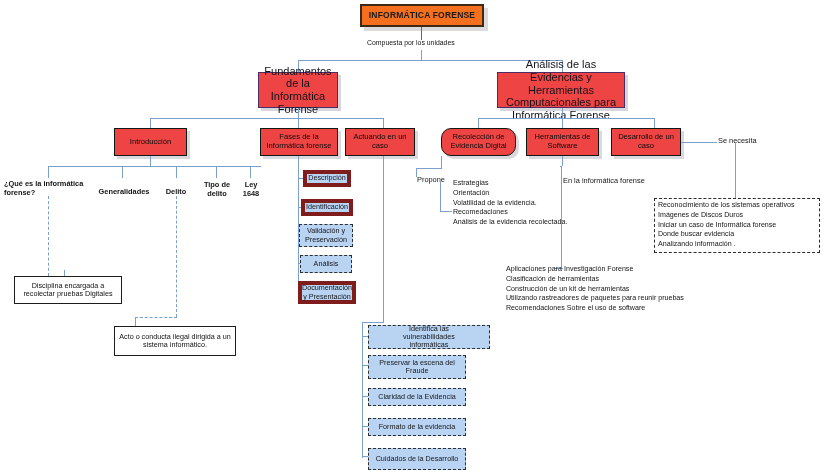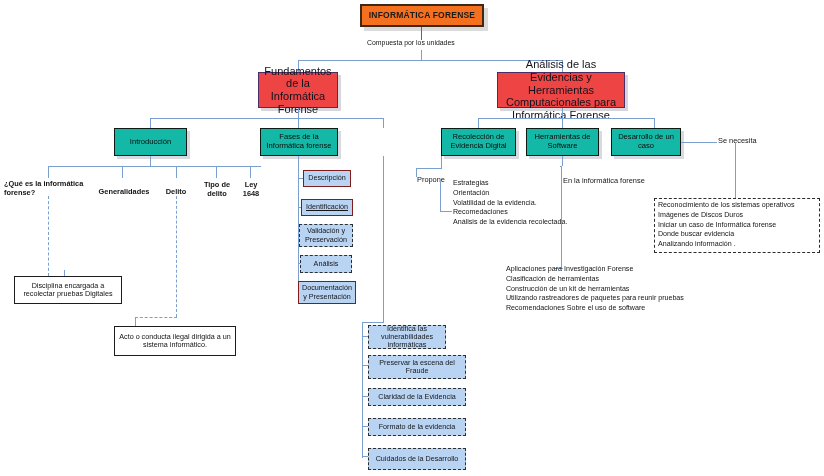--- a/index.html
+++ b/index.html
@@ -17,29 +17,29 @@
     font-size:8.5px;font-weight:bold;letter-spacing:.2px;
     box-shadow:4px 4px 0 rgba(0,0,0,0.14);
   }
   
   .n-purple{
     background:#ef4444;border:1px solid #4b2e66;color:#14121a;font-size:11px;
     box-shadow:3px 3px 0 rgba(120,120,140,0.30);
   }
   
   .n-green{
-    background:#14b8a6;border:1px solid #101a14;color:#0c0c0c;font-size:7.6px;
+    background:#ef4444;border:1px solid #101a14;color:#0c0c0c;font-size:7.6px;
     box-shadow:3px 3px 0 rgba(120,120,140,0.28);
   }
   
   .n-blue{
     background:#b9d3f2;border:1px solid #7ea6d8;color:#14161a;font-size:7.2px;
   }
   .n-blue.dashed{border:1px dashed #2e2e2e;}
-  .n-blue.plain{border:1px solid #7f1d1d;}
+  .n-blue.plain{border:4px solid #7f1d1d;}
   
   .n-white{
     background:#ffffff;border:1px solid #1c1c1c;color:#111111;font-size:7.2px;
   }
   
   .lbl{position:absolute;font-size:7.4px;color:#141414;line-height:1.25;}
   .lbl.bold{font-weight:bold;}
   .lbl.small{font-size:6.9px;}
   .listbox{position:absolute;font-size:7.1px;color:#141414;line-height:1.38;white-space:pre-line;}
   .listbox.boxed{border:1px dashed #2b2b2b;padding:2px 3px;background:#fff;}
@@ -69,28 +69,29 @@
   <div class="node n-purple" style="left:497px;top:72px;width:128px;height:36px;padding:1px 3px;">Análisis de las Evidencias y Herramientas Computacionales para Informática Forense</div>
 
   <div class="ln v" style="left:298px;top:108px;height:10px;"></div>
   <div class="ln h" style="left:150px;top:118px;width:233px;"></div>
   <div class="ln v" style="left:150px;top:118px;height:10px;"></div>
   <div class="ln v" style="left:298px;top:118px;height:10px;"></div>
   <div class="ln v" style="left:383px;top:118px;height:10px;"></div>
 
   <div class="node n-green" style="left:114px;top:128px;width:73px;height:28px;">Introducción</div>
   <div class="node n-green" style="left:260px;top:128px;width:78px;height:28px;padding:1px 2px;">Fases de la Informática forense</div>
+  <div class="node n-green" style="left:345px;top:128px;width:70px;height:28px;padding:1px 2px;">Actuando en un caso</div>
 
   <div class="ln v" style="left:562px;top:108px;height:10px;"></div>
   <div class="ln h" style="left:478px;top:118px;width:176px;"></div>
   <div class="ln v" style="left:478px;top:118px;height:10px;"></div>
   <div class="ln v" style="left:562px;top:118px;height:10px;"></div>
   <div class="ln v" style="left:654px;top:118px;height:10px;"></div>
 
-  <div class="node n-green" style="left:441px;top:128px;width:75px;height:28px;padding:1px 2px;">Recolección de Evidencia Digital</div>
+  <div class="node n-green" style="left:441px;top:128px;width:75px;height:28px;padding:1px 2px;border-radius:10px;">Recolección de Evidencia Digital</div>
   <div class="node n-green" style="left:526px;top:128px;width:73px;height:28px;padding:1px 2px;">Herramientas de Software</div>
   <div class="node n-green" style="left:611px;top:128px;width:70px;height:28px;padding:1px 2px;">Desarrollo de un caso</div>
 
   <div class="ln v" style="left:150px;top:156px;height:10px;"></div>
   <div class="ln h" style="left:48px;top:166px;width:213px;"></div>
   <div class="ln v" style="left:48px;top:166px;height:12px;"></div>
   <div class="ln v" style="left:122px;top:166px;height:12px;"></div>
   <div class="ln v" style="left:176px;top:166px;height:12px;"></div>
   <div class="ln v" style="left:216px;top:166px;height:12px;"></div>
   <div class="ln v" style="left:250px;top:166px;height:12px;"></div>
@@ -116,36 +117,36 @@
   <div class="ln v" style="left:298px;top:156px;height:22px;"></div>
   <div class="ln v" style="left:298px;top:178px;height:121px;"></div>
 
   <div class="ln h" style="left:298px;top:178px;width:8px;"></div>
   <div class="ln h" style="left:298px;top:207px;width:8px;"></div>
   <div class="ln h" style="left:298px;top:235px;width:8px;"></div>
   <div class="ln h" style="left:298px;top:263px;width:8px;"></div>
   <div class="ln h" style="left:298px;top:291px;width:8px;"></div>
 
   <div class="node n-blue plain" style="left:303px;top:170px;width:48px;height:17px;">Descripción</div>
-  <div class="node n-blue plain" style="left:301px;top:199px;width:52px;height:17px;text-decoration:underline;">Identificación</div>
+  <div class="node n-blue plain" style="left:301px;top:199px;width:52px;height:17px;">Identificación</div>
   <div class="node n-blue dashed" style="left:299px;top:224px;width:54px;height:23px;padding:0 2px;">Validación y Preservación</div>
   <div class="node n-blue dashed" style="left:300px;top:255px;width:52px;height:18px;">Análisis</div>
   <div class="node n-blue plain" style="left:298px;top:281px;width:58px;height:23px;padding:0 2px;">Documentación y Presentación</div>
 
   <div class="ln v" style="left:383px;top:156px;height:166px;"></div>
   <div class="ln v" style="left:362px;top:322px;height:136px;"></div>
   <div class="ln h" style="left:362px;top:322px;width:22px;"></div>
 
   <div class="ln h" style="left:362px;top:336px;width:10px;"></div>
   <div class="ln h" style="left:362px;top:365px;width:10px;"></div>
   <div class="ln h" style="left:362px;top:396px;width:10px;"></div>
   <div class="ln h" style="left:362px;top:426px;width:10px;"></div>
   <div class="ln h" style="left:362px;top:456px;width:10px;"></div>
 
-  <div class="node n-blue dashed" style="left:368px;top:325px;width:78px;height:24px;padding:0 16px;">Identifica las vulnerabilidades informáticas</div>
+  <div class="node n-blue dashed" style="left:368px;top:325px;width:122px;height:24px;padding:0 16px;">Identifica las vulnerabilidades informáticas</div>
   <div class="node n-blue dashed" style="left:368px;top:355px;width:98px;height:24px;padding:0 2px;">Preservar la escena del Fraude</div>
   <div class="node n-blue dashed" style="left:368px;top:388px;width:98px;height:18px;padding:0 2px;">Claridad de la Evidencia</div>
   <div class="node n-blue dashed" style="left:368px;top:418px;width:98px;height:18px;padding:0 2px;">Formato de la evidencia</div>
   <div class="node n-blue dashed" style="left:368px;top:448px;width:98px;height:22px;padding:0 2px;">Cuidados de la Desarrollo</div>
 
   <div class="ln v" style="left:441px;top:156px;height:12px;"></div>
   <div class="ln h" style="left:416px;top:168px;width:26px;"></div>
   <div class="ln v" style="left:416px;top:168px;height:9px;"></div>
   <div class="lbl" style="left:417px;top:175px;">Propone</div>
   <div class="ln v" style="left:440px;top:182px;height:29px;"></div>

